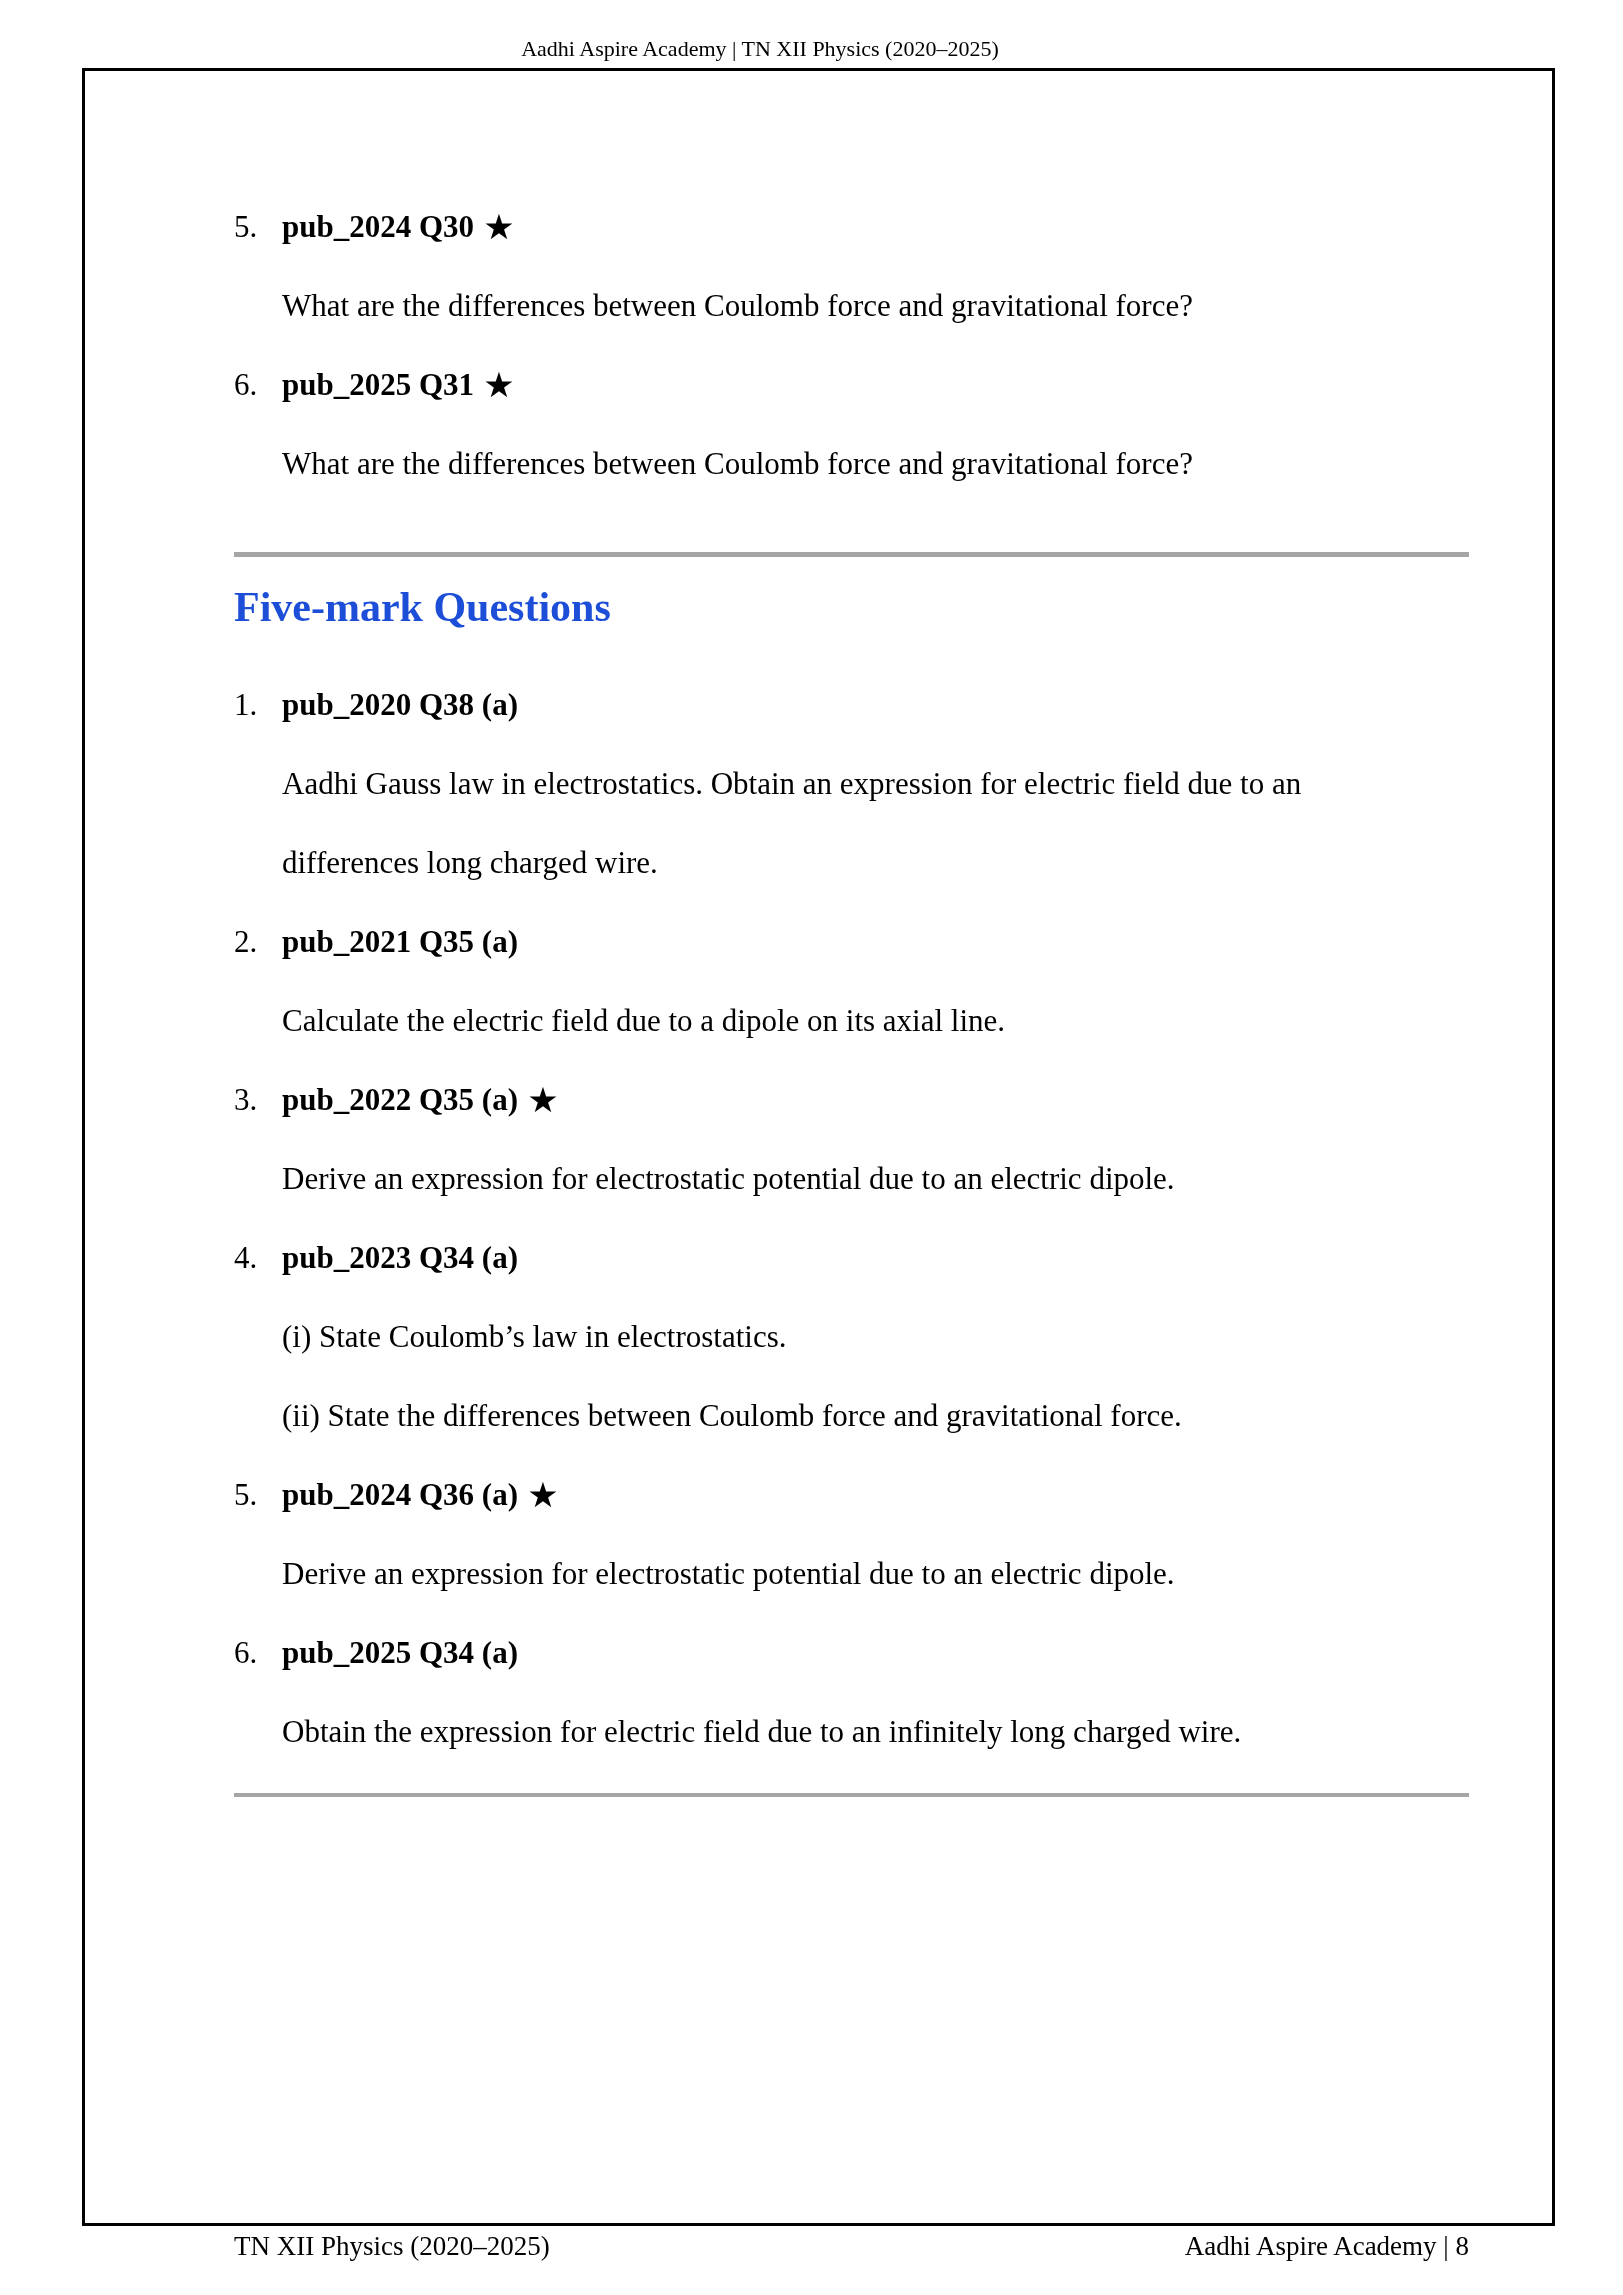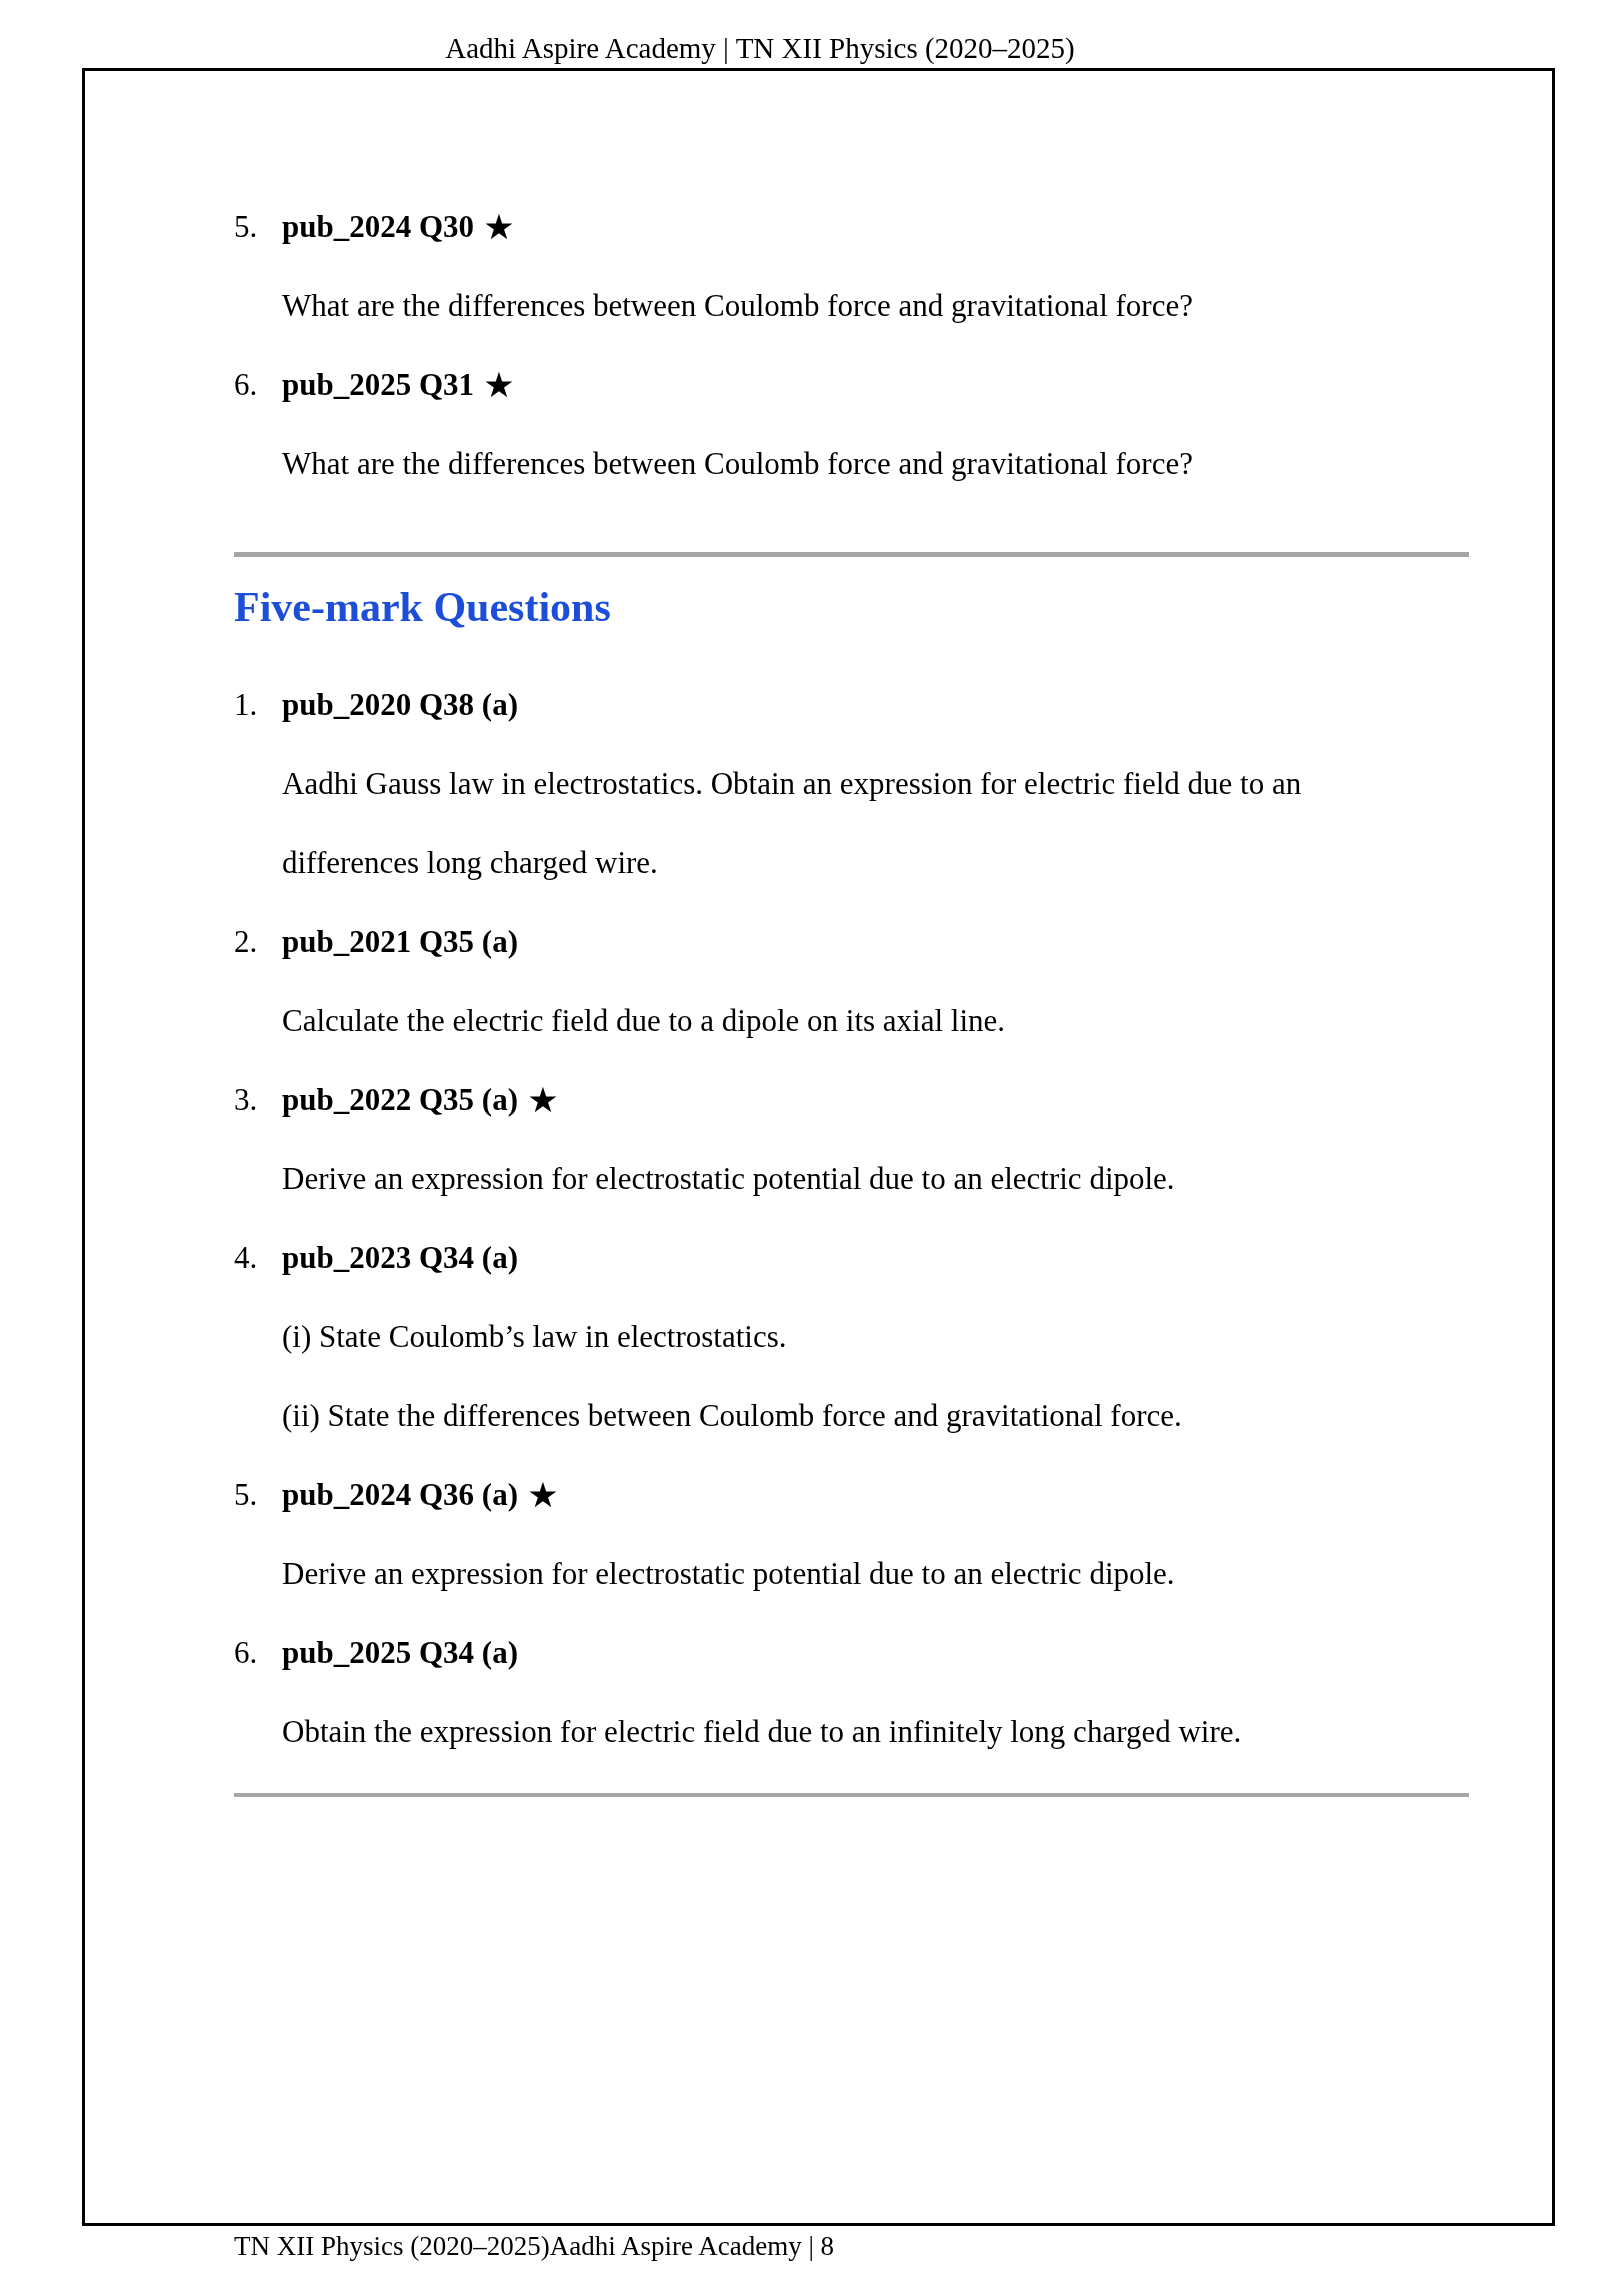--- a/index.html
+++ b/index.html
@@ -7,21 +7,21 @@
     position:relative;
     width:1623px; height:2295px;
     background:#ffffff;
     font-family:"Liberation Serif", serif;
     color:#000000;
     overflow:hidden;
   }
   .header-title {
     position:absolute; top:30px; left:0; width:1520px;
     text-align:center;
-    font-size:29px; line-height:37px;
+    font-size:22px; line-height:37px;
     white-space:nowrap;
   }
   .frame {
     position:absolute; left:82px; top:68px;
     width:1473px; height:2158px;
     border:3.3px solid #000000;
     box-sizing:border-box;
   }
   .content {
     position:absolute; left:234px; top:187px; width:1235px;
@@ -37,21 +37,21 @@
   .section-heading {
     margin:21px 0 0 0;
     font-size:42px; line-height:59px;
     font-weight:bold;
     color:#A62F28;
     white-space:nowrap;
   }
   .section-list { margin-top:28px; }
   .footer {
     position:absolute; left:234px; top:2228px; width:1235px;
-    display:flex; justify-content:flex-start;
+    display:flex; justify-content:space-between;
     font-size:27px; line-height:37px;
     white-space:nowrap;
   }
 </style>
 </head>
 <body>
 
 <div class="page">
 
   <div class="header-title">Aadhi Aspire Academy | TN XII Physics (2020–2025)</div>

